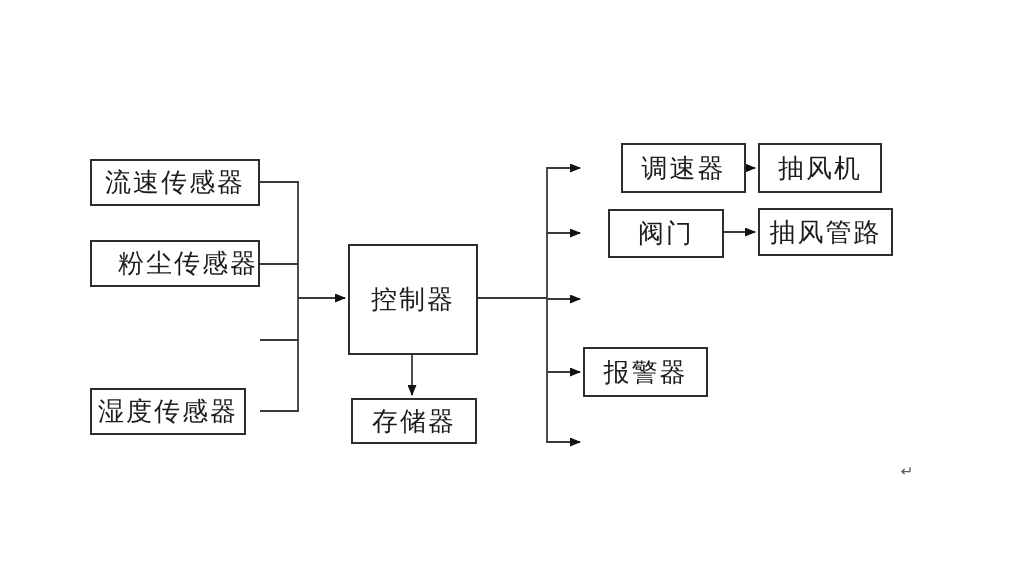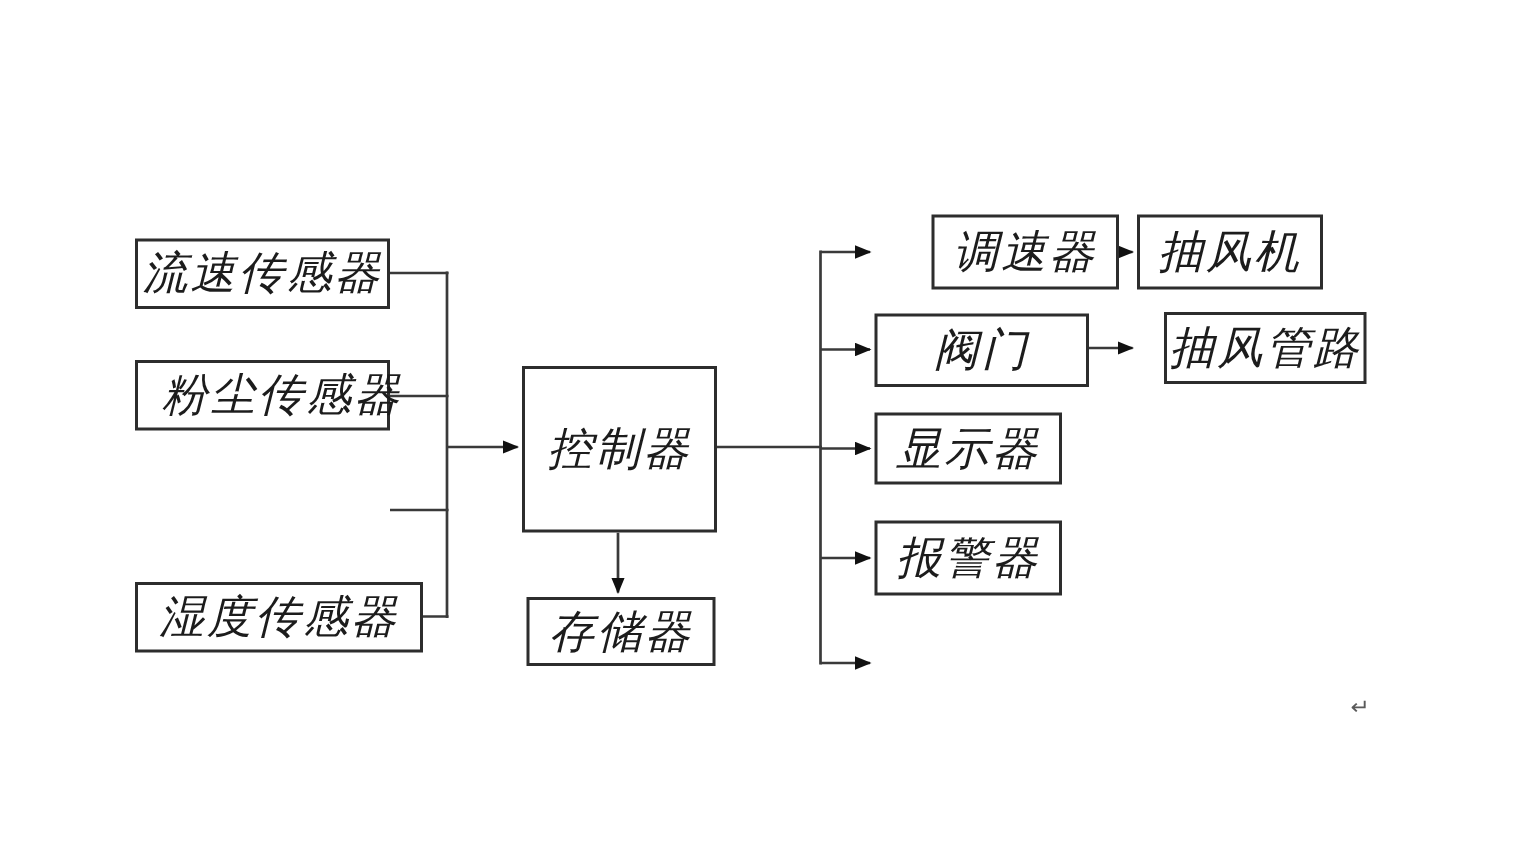--- a/index.html
+++ b/index.html
@@ -23,43 +23,42 @@
     height: 574px;
   }
   .node {
     position: absolute;
     box-sizing: border-box;
     border: 2px solid #2d2d2d;
     background: #ffffff;
     display: flex;
     align-items: center;
     justify-content: center;
-    font-size: 30px;
+    font-size: 26px;
     letter-spacing: 2px;
     color: #1c1c1c;
     white-space: nowrap;
-    font-style: italic;
   }
   
   .n-flow      { left:  90px; top: 159px; width: 170px; height: 47px; }
   .n-dust      { left:  90px; top: 240px; width: 170px; height: 47px; padding-left: 26px; }
   .n-camera    { left:  90px; top: 318px; width: 170px; height: 45px; }
-  .n-humid     { left:  90px; top: 388px; width: 192px; height: 47px; }
+  .n-humid     { left:  90px; top: 388px; width: 156px; height: 47px; }
   
   .n-ctrl      { left: 348px; top: 244px; width: 130px; height: 111px; justify-content: center; }
   .n-mem       { left: 351px; top: 398px; width: 126px; height: 46px; }
   
   .n-speed     { left: 583px; top: 143px; width: 125px; height: 50px; margin-left: 38px; }
-  .n-valve     { left: 583px; top: 209px; width: 143px; height: 49px; }
+  .n-valve     { left: 608px; top: 209px; width: 116px; height: 49px; }
   .n-display   { left: 583px; top: 275px; width: 125px; height: 48px; }
   .n-alarm     { left: 583px; top: 347px; width: 125px; height: 50px; }
   .n-humidifier{ left: 583px; top: 418px; width: 125px; height: 48px; }
   
   .n-fan       { left: 758px; top: 143px; width: 124px; height: 50px; }
-  .n-duct      { left: 758px; top: 208px; width: 135px; height: 48px; margin-left: 18px; }
+  .n-duct      { left: 758px; top: 208px; width: 135px; height: 48px; }
 
   .para-mark {
     position: absolute;
     left: 901px;
     top: 463px;
     font-size: 14px;
     color: #5a5a5a;
     transform: scaleX(1.1);
   }
 </style>
@@ -117,23 +116,20 @@
   <div class="node n-mem">
     <span>存储器</span>
   </div>
 
   <div class="node n-speed">
     <span>调速器</span>
   </div>
   <div class="node n-valve">
     <span>阀门</span>
   </div>
-  <div class="node n-display">
-    <span>显示器</span>
-  </div>
   <div class="node n-alarm">
     <span>报警器</span>
   </div>
 
   <div class="node n-fan">
     <span>抽风机</span>
   </div>
   <div class="node n-duct">
     <span>抽风管路</span>
   </div>

